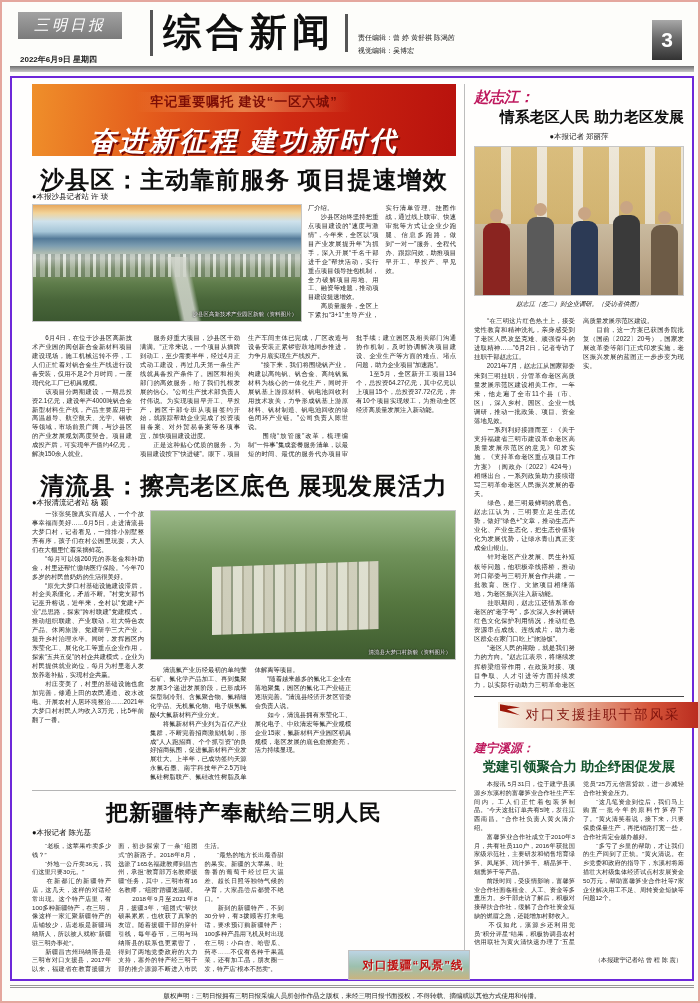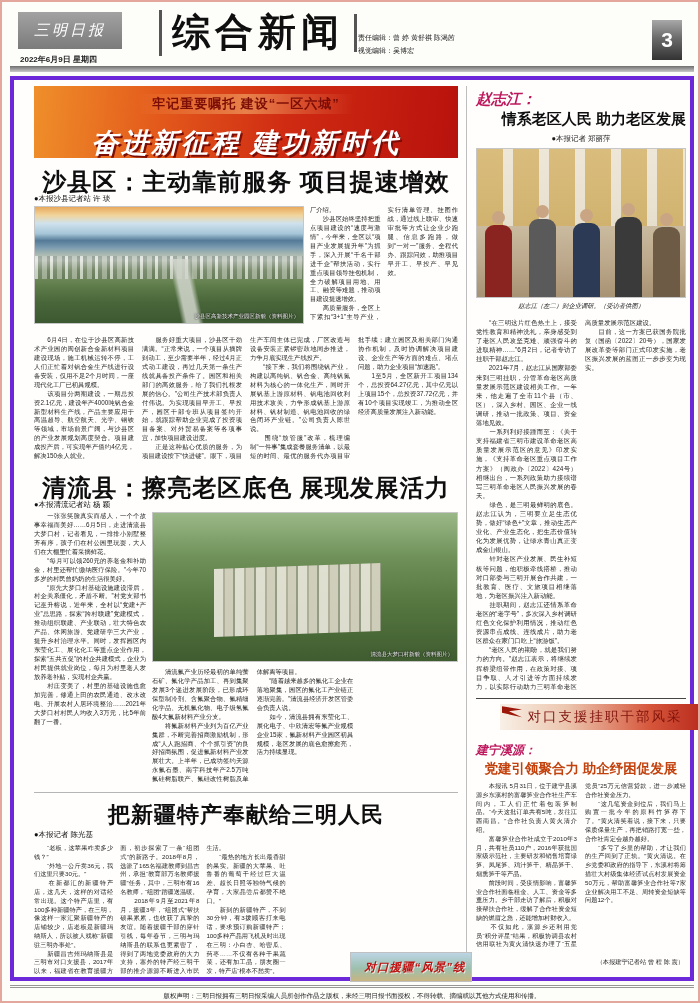--- a/index.html
+++ b/index.html
@@ -1,29 +1,29 @@
 <!DOCTYPE html>
 <html><head>
 <meta charset="utf-8">
 <style>
   html,body{margin:0;padding:0;background:#e9e9e9;}
   .sheet{position:relative;width:700px;height:1003px;background:#fdfdfa;border:2px solid #e4a79e;box-sizing:border-box;overflow:hidden;font-family:"Liberation Sans",sans-serif;color:#1c1c1c;}
   .abs{position:absolute;}
   
-  .logo{left:16px;top:10px;width:104px;height:37px;background:linear-gradient(180deg,#a2a2a2,#7b7b7b);color:#fff;font-family:"Liberation Serif",serif;font-style:italic;font-size:15px;letter-spacing:3px;display:flex;align-items:center;justify-content:center;}
+  .logo{left:16px;top:10px;width:104px;height:27px;background:linear-gradient(180deg,#a2a2a2,#7b7b7b);color:#fff;font-family:"Liberation Serif",serif;font-style:italic;font-size:15px;letter-spacing:3px;display:flex;align-items:center;justify-content:center;}
   .date{left:18px;top:52px;font-size:8px;font-weight:bold;color:#222;}
-  .title-wrap{left:157px;top:8px;display:flex;align-items:center;gap:10px;}
+  .title-wrap{left:148px;top:8px;display:flex;align-items:center;gap:10px;}
   .tbar{width:3px;height:46px;background:#555;}
   .tbar.short{height:38px;}
   .section-title{font-size:38px;font-family:"Liberation Serif",serif;color:#0f0f0f;letter-spacing:5px;font-weight:600;line-height:1.2;}
   .editors{left:356px;top:30px;font-size:7px;color:#1a1a1a;line-height:1.8;}
   .pagenum{right:16px;top:18px;width:30px;height:40px;background:linear-gradient(180deg,#a8a8a8 0%,#6b6b6b 45%,#333 100%);color:#fff;font-size:21px;font-weight:bold;display:flex;align-items:center;justify-content:center;}
   .gray-rule{left:8px;top:64px;width:684px;height:6px;background:linear-gradient(180deg,#6f6f6f,#c9c9c9);}
   
-  .main-box{left:8px;top:74px;width:684px;height:905px;border:4px solid #6d28d9;background:#fffefd;box-sizing:border-box;}
+  .main-box{left:8px;top:74px;width:684px;height:905px;border:2px solid #6d28d9;background:#fffefd;box-sizing:border-box;}
   .v-div{position:absolute;left:452px;top:6px;bottom:6px;width:1px;background:#bdbdbd;}
   
   .theme-banner{left:20px;top:6px;width:424px;height:72px;background:linear-gradient(95deg,#ef8f2a 0%,#e45c1c 28%,#cf2a12 60%,#b8120d 100%);text-align:center;padding-top:8px;box-sizing:border-box;}
   .tb1{display:inline-block;font-size:13px;font-weight:bold;color:#7c0d06;background:linear-gradient(90deg,transparent,rgba(255,215,140,.45),transparent);padding:1px 14px;letter-spacing:1px;}
   .tb2{font-size:27px;font-weight:bold;font-style:italic;color:#fff;letter-spacing:3px;font-family:"Liberation Serif",serif;text-shadow:2px 2px 0 #7c0d06;margin-top:11px;}
   
   .h-big{width:424px;left:20px;text-align:center;font-size:24px;font-weight:bold;color:#0e0e0e;letter-spacing:1px;}
   .byline{width:424px;left:20px;font-size:7.5px;color:#111;}
   .body-txt{font-size:6.3px;line-height:1.42;text-align:justify;white-space:pre-line;color:#1f1f1f;overflow:hidden;column-fill:auto;}
   .photo{overflow:hidden;border:1px solid #c6c6c6;box-sizing:border-box;}
@@ -41,21 +41,21 @@
   .fig{position:absolute;bottom:0;width:27px;height:72px;border-radius:9px 9px 0 0;}
   .fig::before{content:"";position:absolute;top:-14px;left:7px;width:13px;height:13px;border-radius:50%;background:#c9a584;}
   
   .duikou-line{left:462px;top:618px;width:210px;height:1px;background:#444;}
   .duikou{left:462px;top:624px;width:210px;height:26px;background:linear-gradient(90deg,#f8f0e6 0%,#ecc5ae 32%,#d5553a 72%,#b5251a 100%);display:flex;align-items:center;justify-content:center;font-weight:normal;font-size:13.5px;color:#7e120c;letter-spacing:2px;margin-left:24px;}
   .duikou .swoosh{position:absolute;left:2px;top:1px;width:20px;height:13px;background:#9c180a;clip-path:polygon(0 10%,100% 35%,35% 48%,100% 95%,0 60%);}
   
   .intro{font-family:"DejaVu Serif",serif;font-style:italic;font-weight:bold;color:#be185d;}
   
   .xj-graphic{left:336px;top:872px;width:122px;height:30px;background:linear-gradient(180deg,#bcd4e4 0%,#9cc0ae 55%,#c8b480 100%);display:flex;align-items:center;justify-content:center;border:1px solid #c0c0c0;box-sizing:border-box;}
-  .xj-graphic span{font-size:11.5px;font-weight:bold;font-style:italic;color:#c01010;text-shadow:1px 1px 0 rgba(255,255,255,.7);letter-spacing:1px;white-space:nowrap;margin-left:8px;}
+  .xj-graphic span{font-size:11.5px;font-weight:bold;color:#c01010;text-shadow:1px 1px 0 rgba(255,255,255,.7);letter-spacing:1px;white-space:nowrap;margin-left:8px;}
   .hr-left{left:20px;top:712px;width:424px;height:1px;background:#b5b5b5;}
   
   .double-line{left:8px;top:983px;width:684px;height:3px;border-top:1px solid #979797;border-bottom:1px solid #979797;box-sizing:border-box;}
   .footer{left:0;top:990px;width:700px;text-align:center;font-size:6.5px;color:#222;}
 </style>
 </head>
 <body>
 
 <div class="sheet">
 
@@ -150,21 +150,21 @@
 　　“老区人民的期盼，就是我们努力的方向。”赵志江表示，将继续发挥桥梁纽带作用，在政策对接、项目争取、人才引进等方面持续发力，以实际行动助力三明革命老区高质量发展示范区建设。
 　　目前，这一方案已获国务院批复（国函〔2022〕20号），国家发展改革委等部门正式印发实施，老区振兴发展的蓝图正一步步变为现实。</div>
 
     <div class="abs duikou-line"></div>
     <div class="abs duikou">
       <span class="swoosh"></span>
       <span>对口支援挂职干部风采</span>
     </div>
 
     <div class="abs intro" style="left:462px;top:662px;font-size:12px;text-align:center;">建宁溪源：</div>
-    <div class="abs" style="left:462px;top:680px;width:210px;text-align:center;font-size:13.5px;font-weight:bold;color:#c2410c;">党建引领聚合力 助企纾困促发展</div>
+    <div class="abs" style="left:462px;top:680px;width:210px;text-align:center;font-size:13.5px;font-weight:bold;color:#14532d;">党建引领聚合力 助企纾困促发展</div>
     <div class="abs body-txt" style="left:462px;top:702px;width:210px;height:172px;column-count:2;column-gap:8px;font-size:6.2px;">　　本报讯 5月31日，位于建宁县溪源乡东溪村的富馨笋业合作社生产车间内，工人们正忙着包装笋制品。“今天这批订单共有5吨，发往江西南昌。”合作社负责人黄火清介绍。
 　　富馨笋业合作社成立于2010年3月，共有社员110户，2016年获批国家级示范社，主要研发和销售培育绿笋、凤尾笋、鸡汁笋干、精品笋干、烟熏笋干等产品。
 　　前段时间，受疫情影响，富馨笋业合作社面临租金、人工、资金等多重压力。乡干部走访了解后，积极对接帮扶合作社，缓解了合作社资金短缺的燃眉之急，还能增加村财收入。
 　　不仅如此，溪源乡还利用党员“积分评星”结果，积极协调县农村信用联社为黄火清快速办理了“五星党员”25万元信营贷款，进一步减轻合作社资金压力。
 　　“这几笔资金到位后，我们马上购置一批今年的原料竹笋存下了。”黄火清笑着说，接下来，只要保质保量生产，再把销路打宽一些，合作社肯定会越办越好。
 　　“多亏了乡里的帮助，才让我们的生产回到了正轨。”黄火清说。在乡党委和政府的指导下，东溪村将筹措壮大村级集体经济试点村发展资金50万元，帮助富馨笋业合作社等7家企业解决用工不足、周转资金短缺等问题12个。</div>
     <div class="abs" style="left:462px;top:878px;width:210px;text-align:right;font-size:6.2px;padding-right:2px;box-sizing:border-box;">（本报建宁记者站 曾 程 陈 震）</div>
   </div>
 
   <div class="abs double-line"></div>

